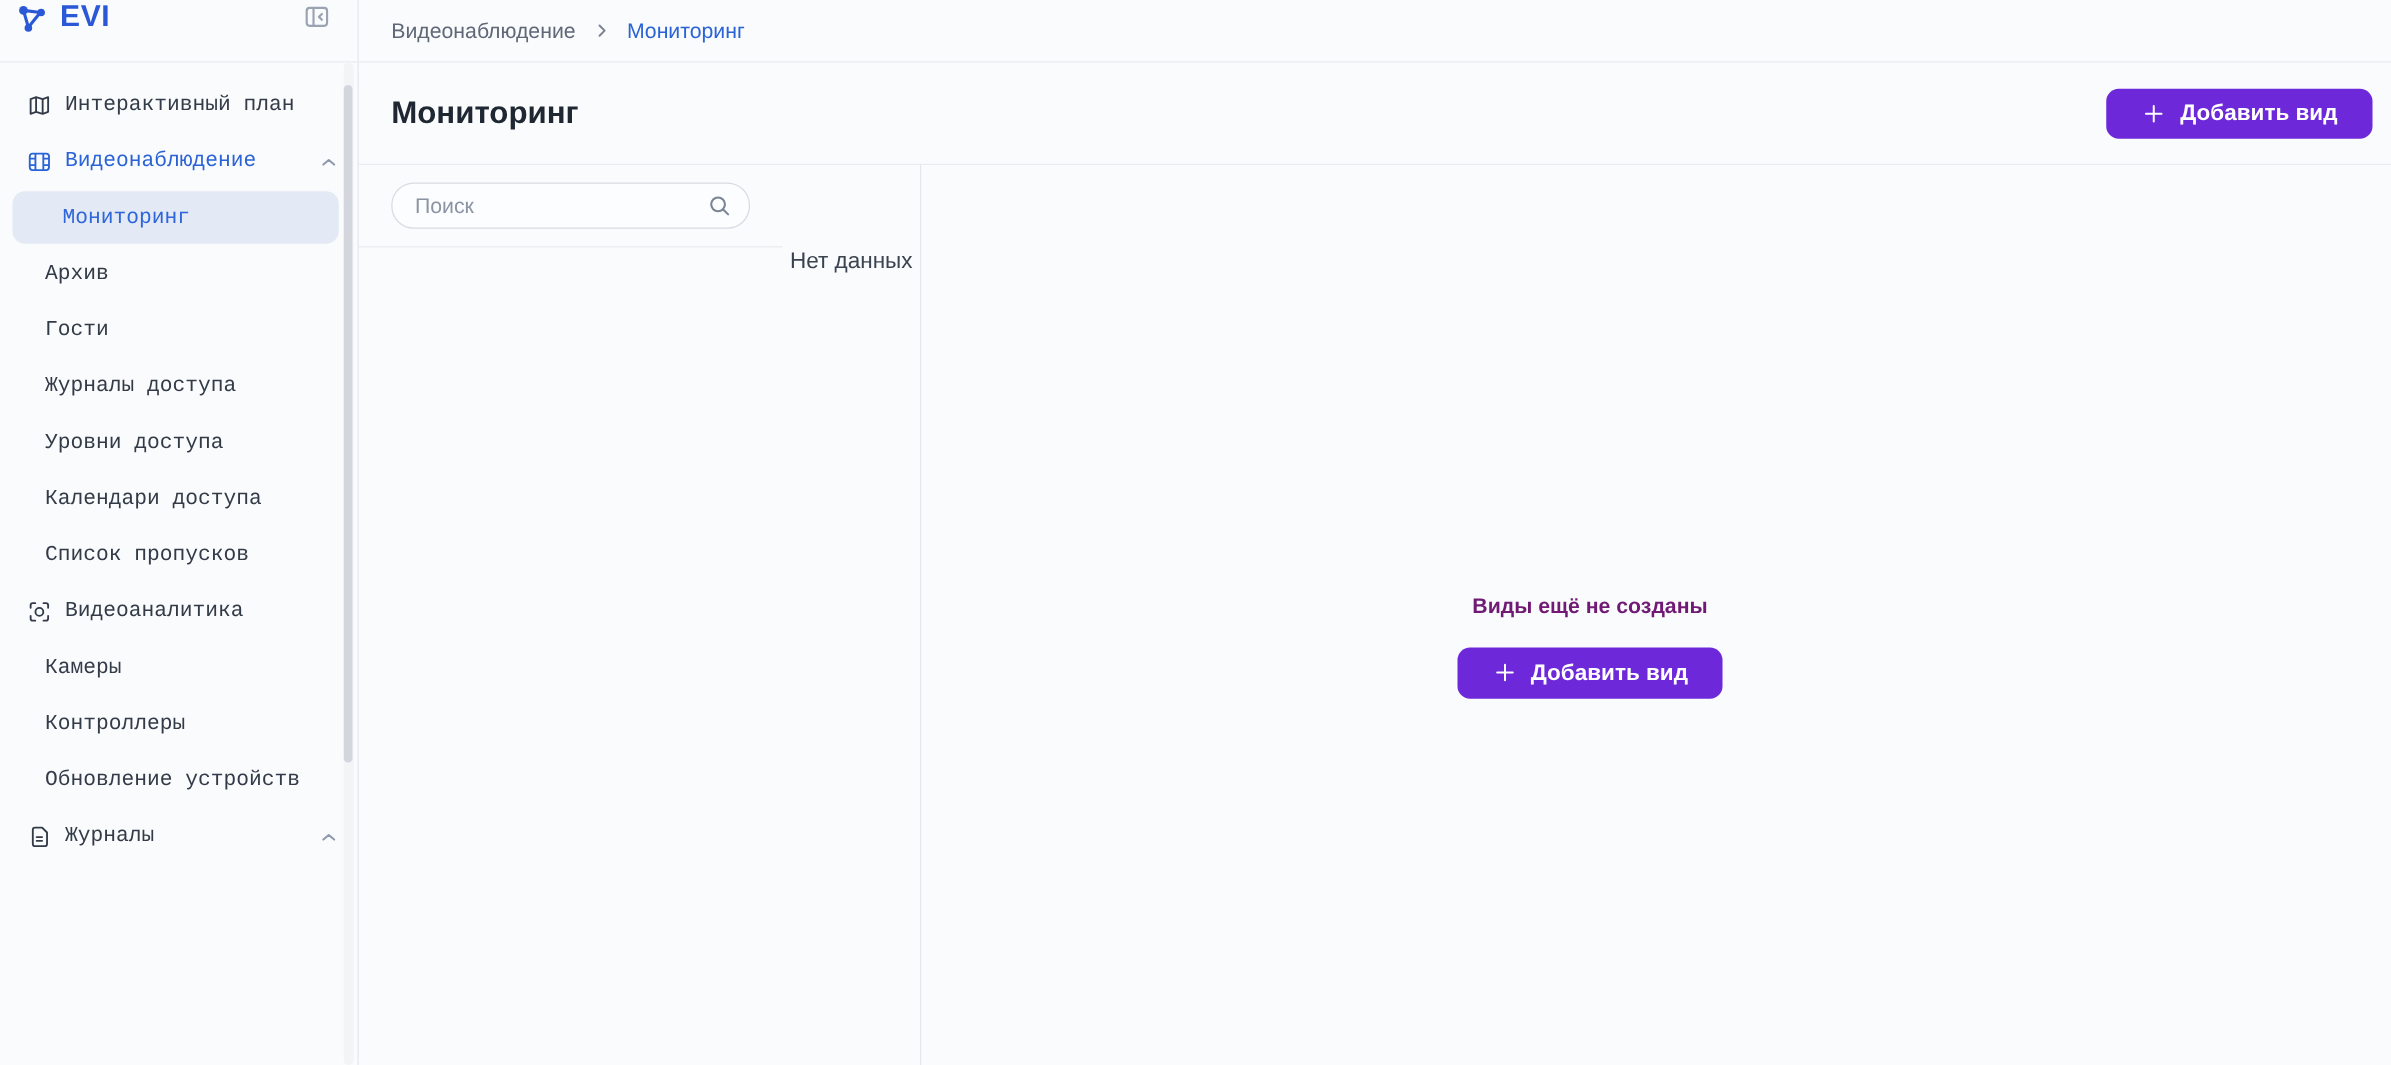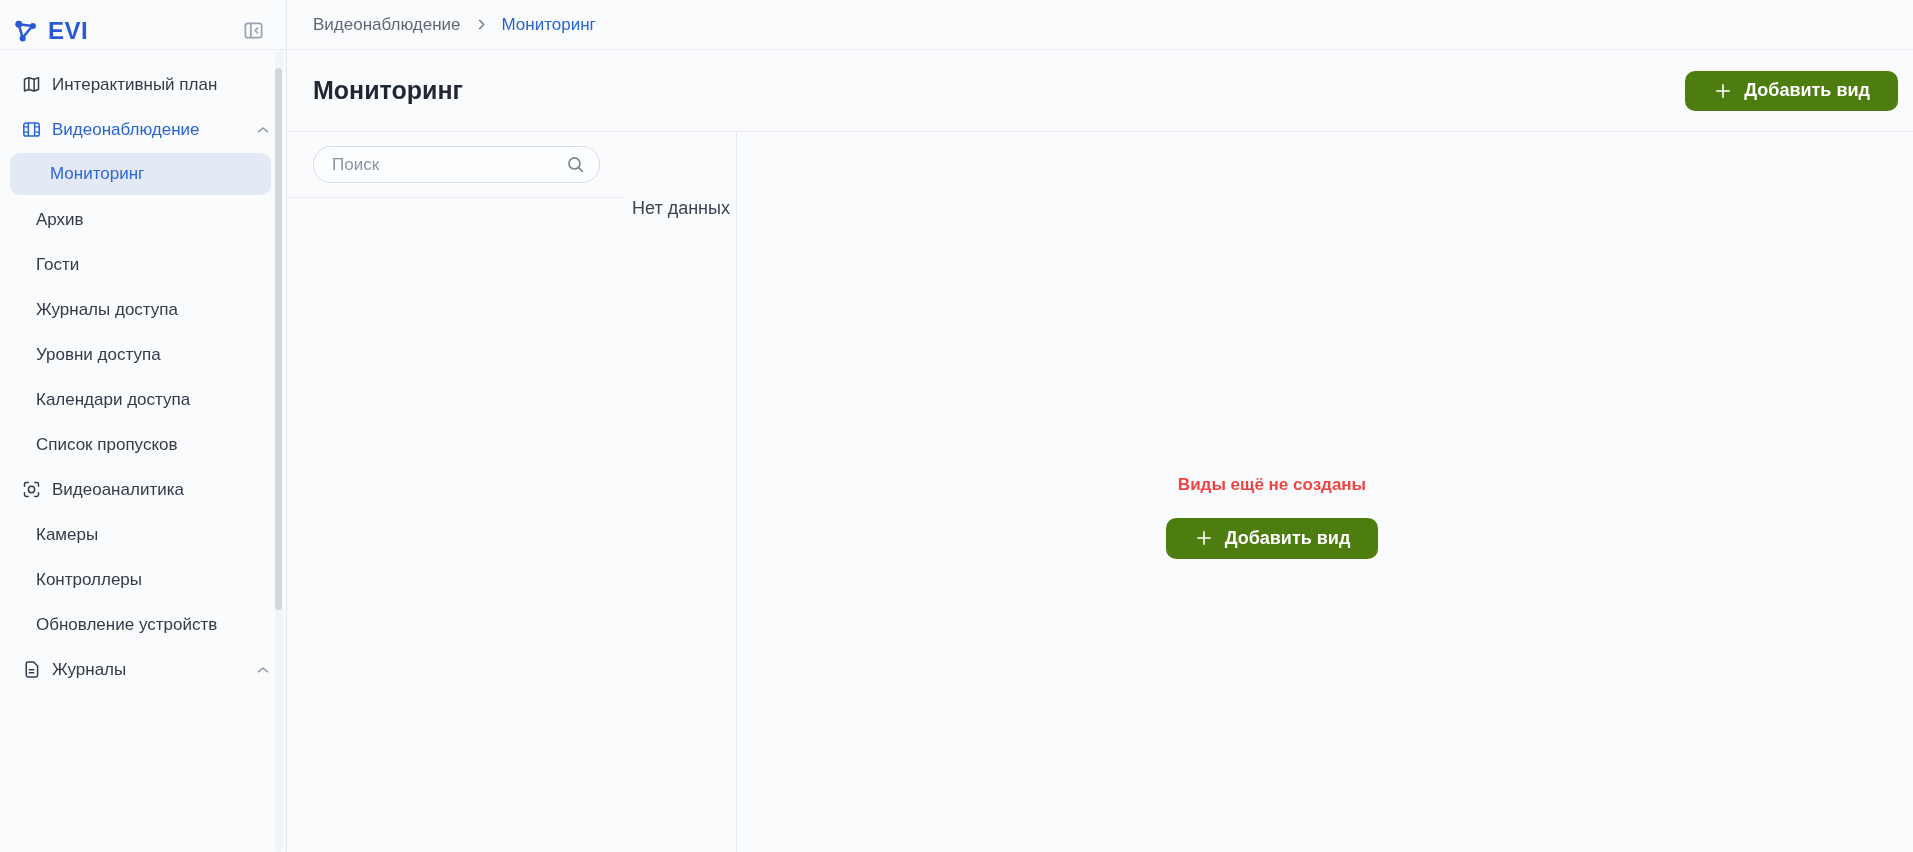--- a/index.html
+++ b/index.html
@@ -15,36 +15,36 @@
   
   .sidebar {
     width:287px; min-width:287px; height:852px;
     background:#fafbfc;
     border-right:1px solid #e4e7eb;
     position:relative;
     display:flex; flex-direction:column;
   }
   .sidebar-header {
     height:50px; min-height:50px;
-    display:flex; align-items:center;
-    padding:12px 20px 0 12px;
+    display:flex; align-items:flex-start;
+    padding:0 20px 0 12px;
     border-bottom:1px solid #e9ebee;
   }
   .logo { display:flex; align-items:center; gap:9px; cursor:pointer; }
   .logo-text { color:#2b58d6; font-size:24px; font-weight:700; letter-spacing:.5px; }
   .collapse-btn {
     margin-left:auto; background:none; border:none; cursor:pointer;
     width:26px; height:26px; display:flex; align-items:center; justify-content:center;
     color:#9aa3b2; padding:0;
   }
   .nav { padding-top:12px; flex:1; overflow:hidden; }
   .nav-item {
     height:45px; display:flex; align-items:center;
     padding:0 15px 0 20px; cursor:pointer;
-    font-size:17px; color:#333b48; white-space:nowrap;
+    font-size:17px; color:#333b48; white-space:nowrap;font-family:Liberation Mono, monospace;
   }
   .nav-icon { width:22px; height:22px; margin-right:10px; display:flex; align-items:center; justify-content:center; flex:none; }
   .nav-item.child { padding-left:36px; }
   .nav-item.active-root { color:#2a63d6; }
   .nav-item.selected {
     background:#e3e9f5; border-radius:10px;
     margin:1px 15px 2px 10px; height:42px;
     padding-left:40px; color:#2f66d9;
   }
   .chev { margin-left:auto; display:flex; color:#8d99ab; }
@@ -71,21 +71,21 @@
   .title-bar {
     height:82px; min-height:82px; display:flex; align-items:center;
     padding:0 15px 0 26px; border-bottom:1px solid #e9ebee;
   }
   .page-title { font-size:25px; font-weight:700; color:#1f2733; }
 
   .btn-primary {
     margin-left:auto;
     display:flex; align-items:center; justify-content:space-between; gap:11px;
     height:40px; padding:0 28px;
-    background:#4d7c0f; color:#ffffff;
+    background:#6d28d9; color:#ffffff;
     border:none; border-radius:10px; cursor:pointer;
     font-family:"Liberation Sans", sans-serif;
     font-size:18px; font-weight:600;
   }
   .btn-primary .plus { display:flex; }
 
   .workspace { flex:1; display:flex; min-height:0; }
   .list-panel { width:450px; min-width:450px; border-right:1px solid #e4e7eb; display:flex; }
   .search-wrap {
     height:66px; min-height:66px; display:flex; align-items:center;
@@ -98,21 +98,21 @@
     font-family:"Liberation Sans", sans-serif; font-size:17px; color:#333b48;
     outline:none;
   }
   .search-input::placeholder { color:#8b94a3; }
   .search-icon { position:absolute; right:14px; top:8px; color:#7b8494; pointer-events:none; }
   .list-body { flex:1; padding-top:25px; text-align:center; }
   .list-empty { font-size:18px; color:#3a4350;margin-top:41px; }
 
   .main-panel { flex:1; display:flex; align-items:center; justify-content:center; }
   .empty-state { display:flex; flex-direction:column; align-items:center; transform:translate(-53px, 11px); }
-  .empty-msg { font-size:17px; font-weight:700; color:#ef4444; margin-bottom:23px;margin-top:27px; }
+  .empty-msg { font-size:17px; font-weight:700; color:#701a75; margin-bottom:23px;margin-top:27px; }
   .empty-state .btn-primary { margin-left:0; height:41px; }
 
   svg { display:block; }
 </style>
 </head>
 <body>
 
 <div class="app">
 
   <aside class="sidebar">

